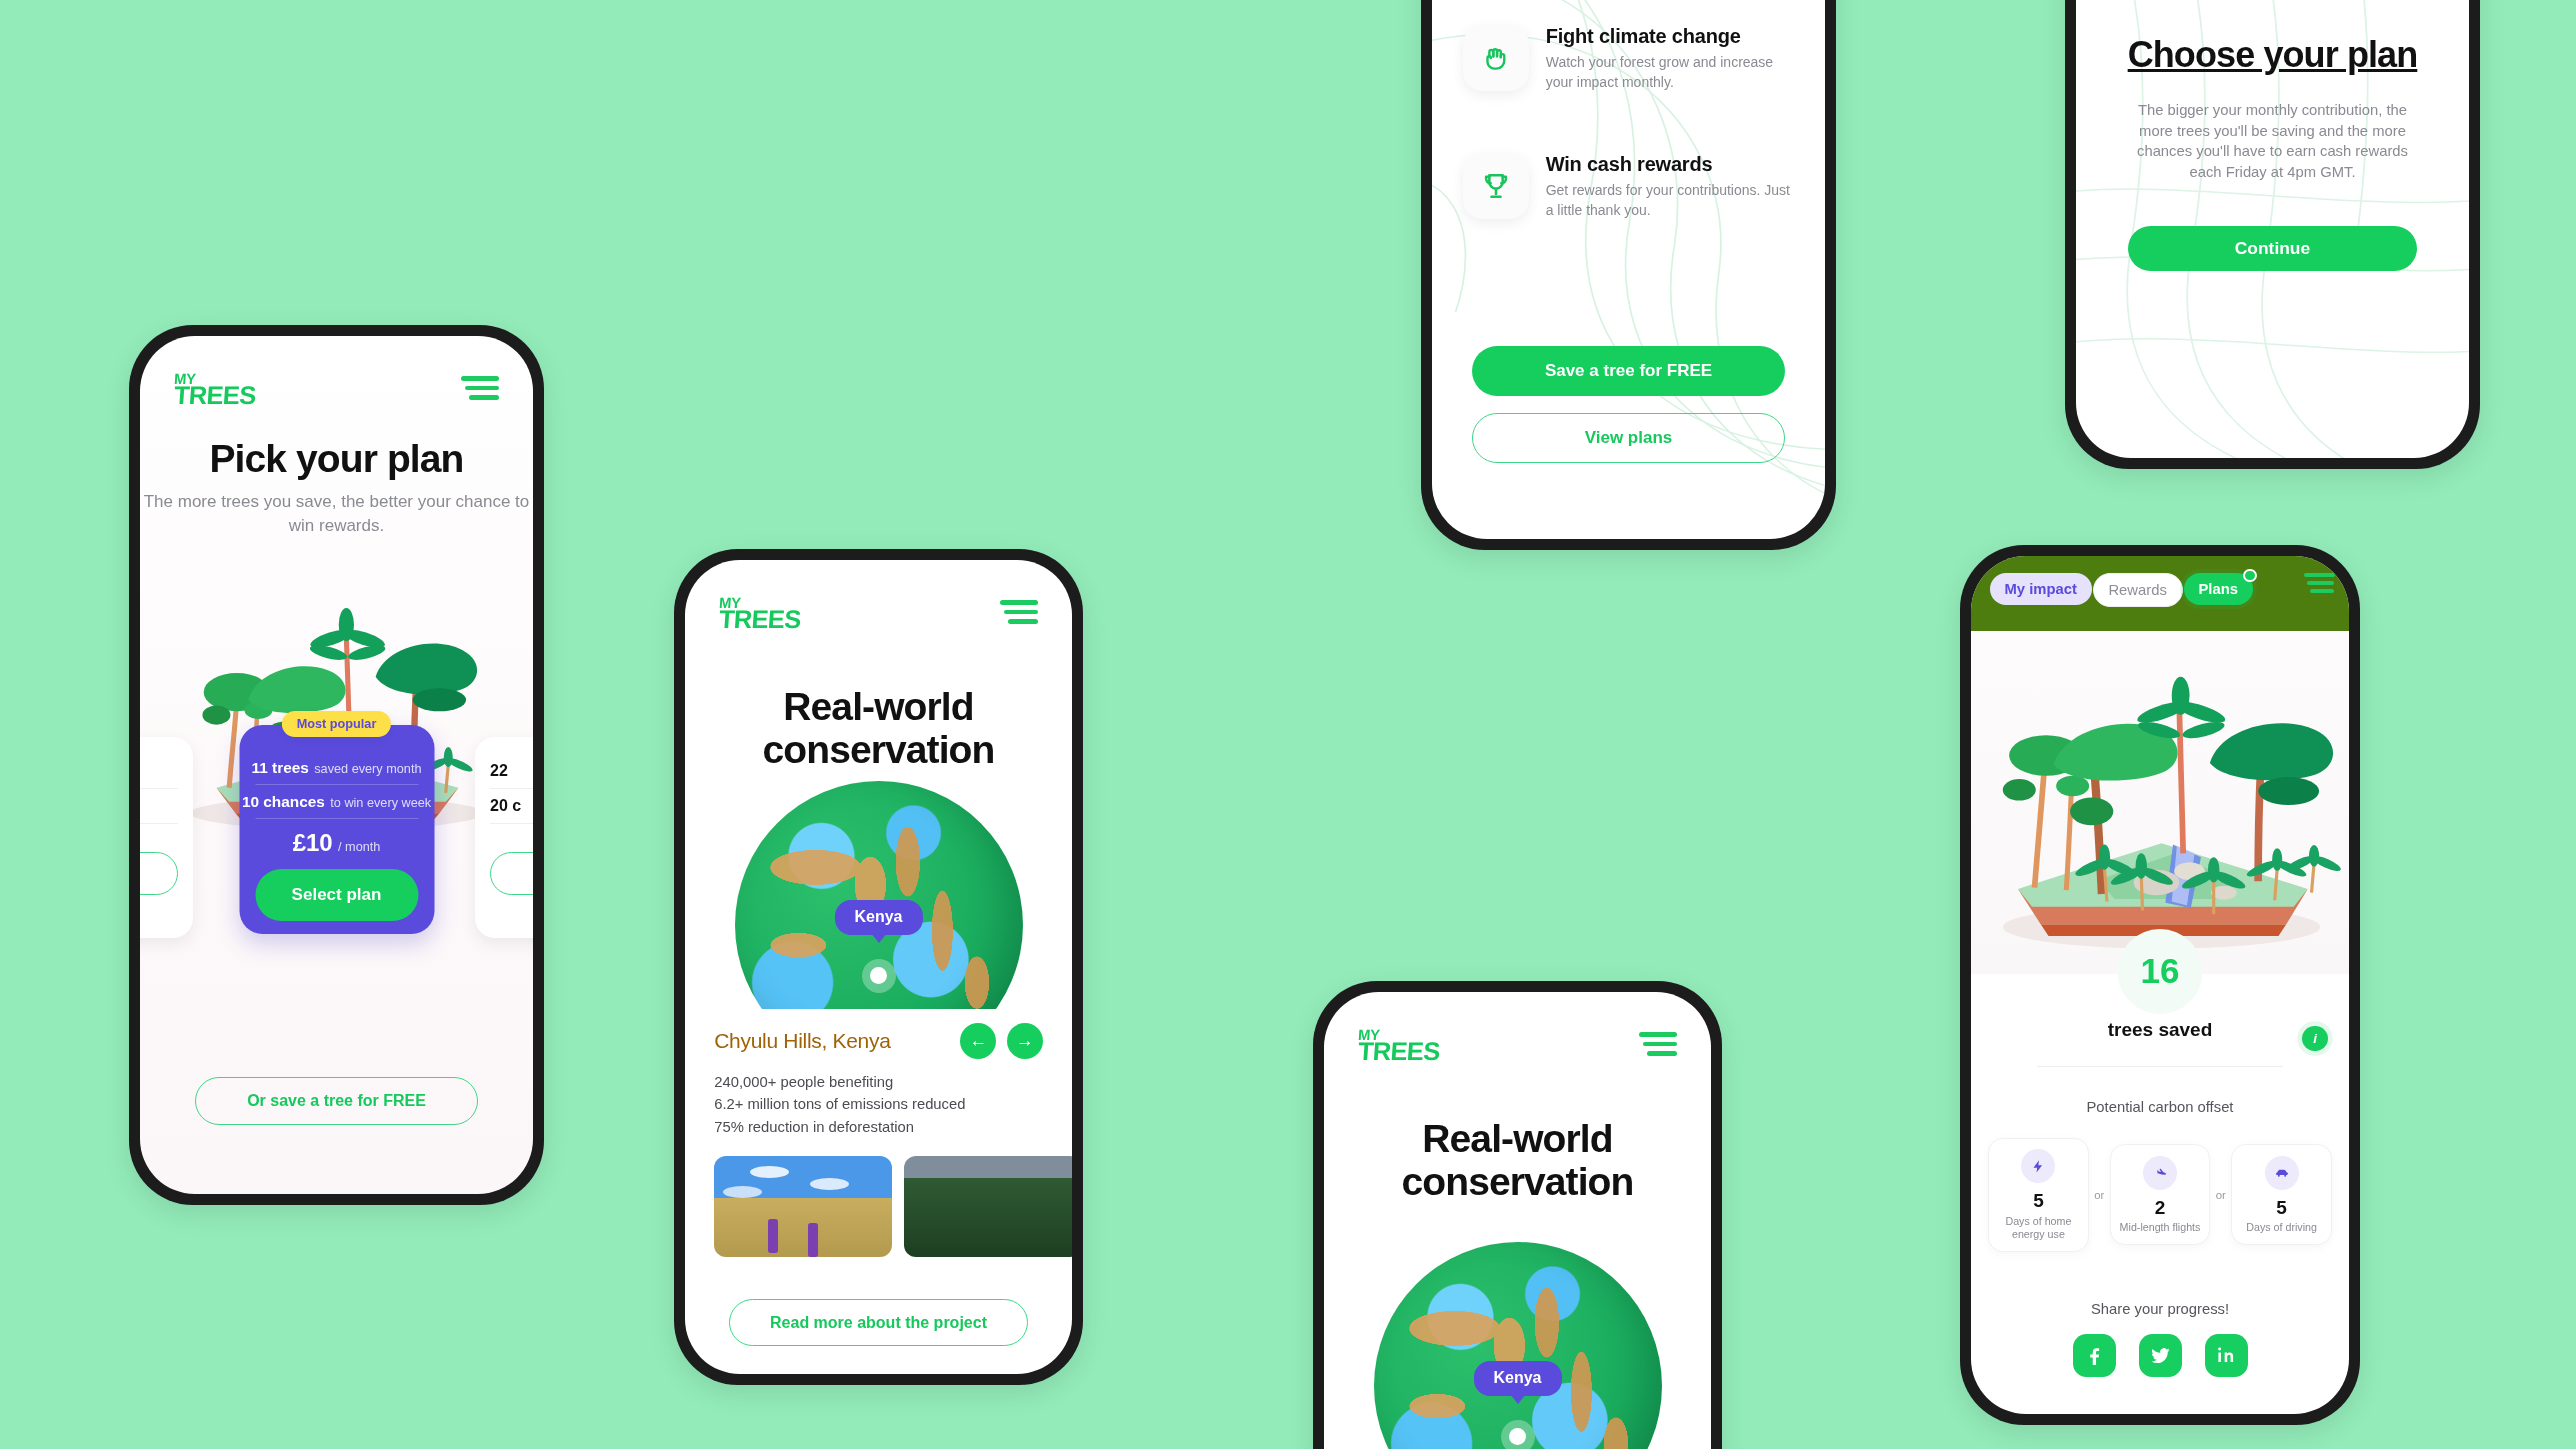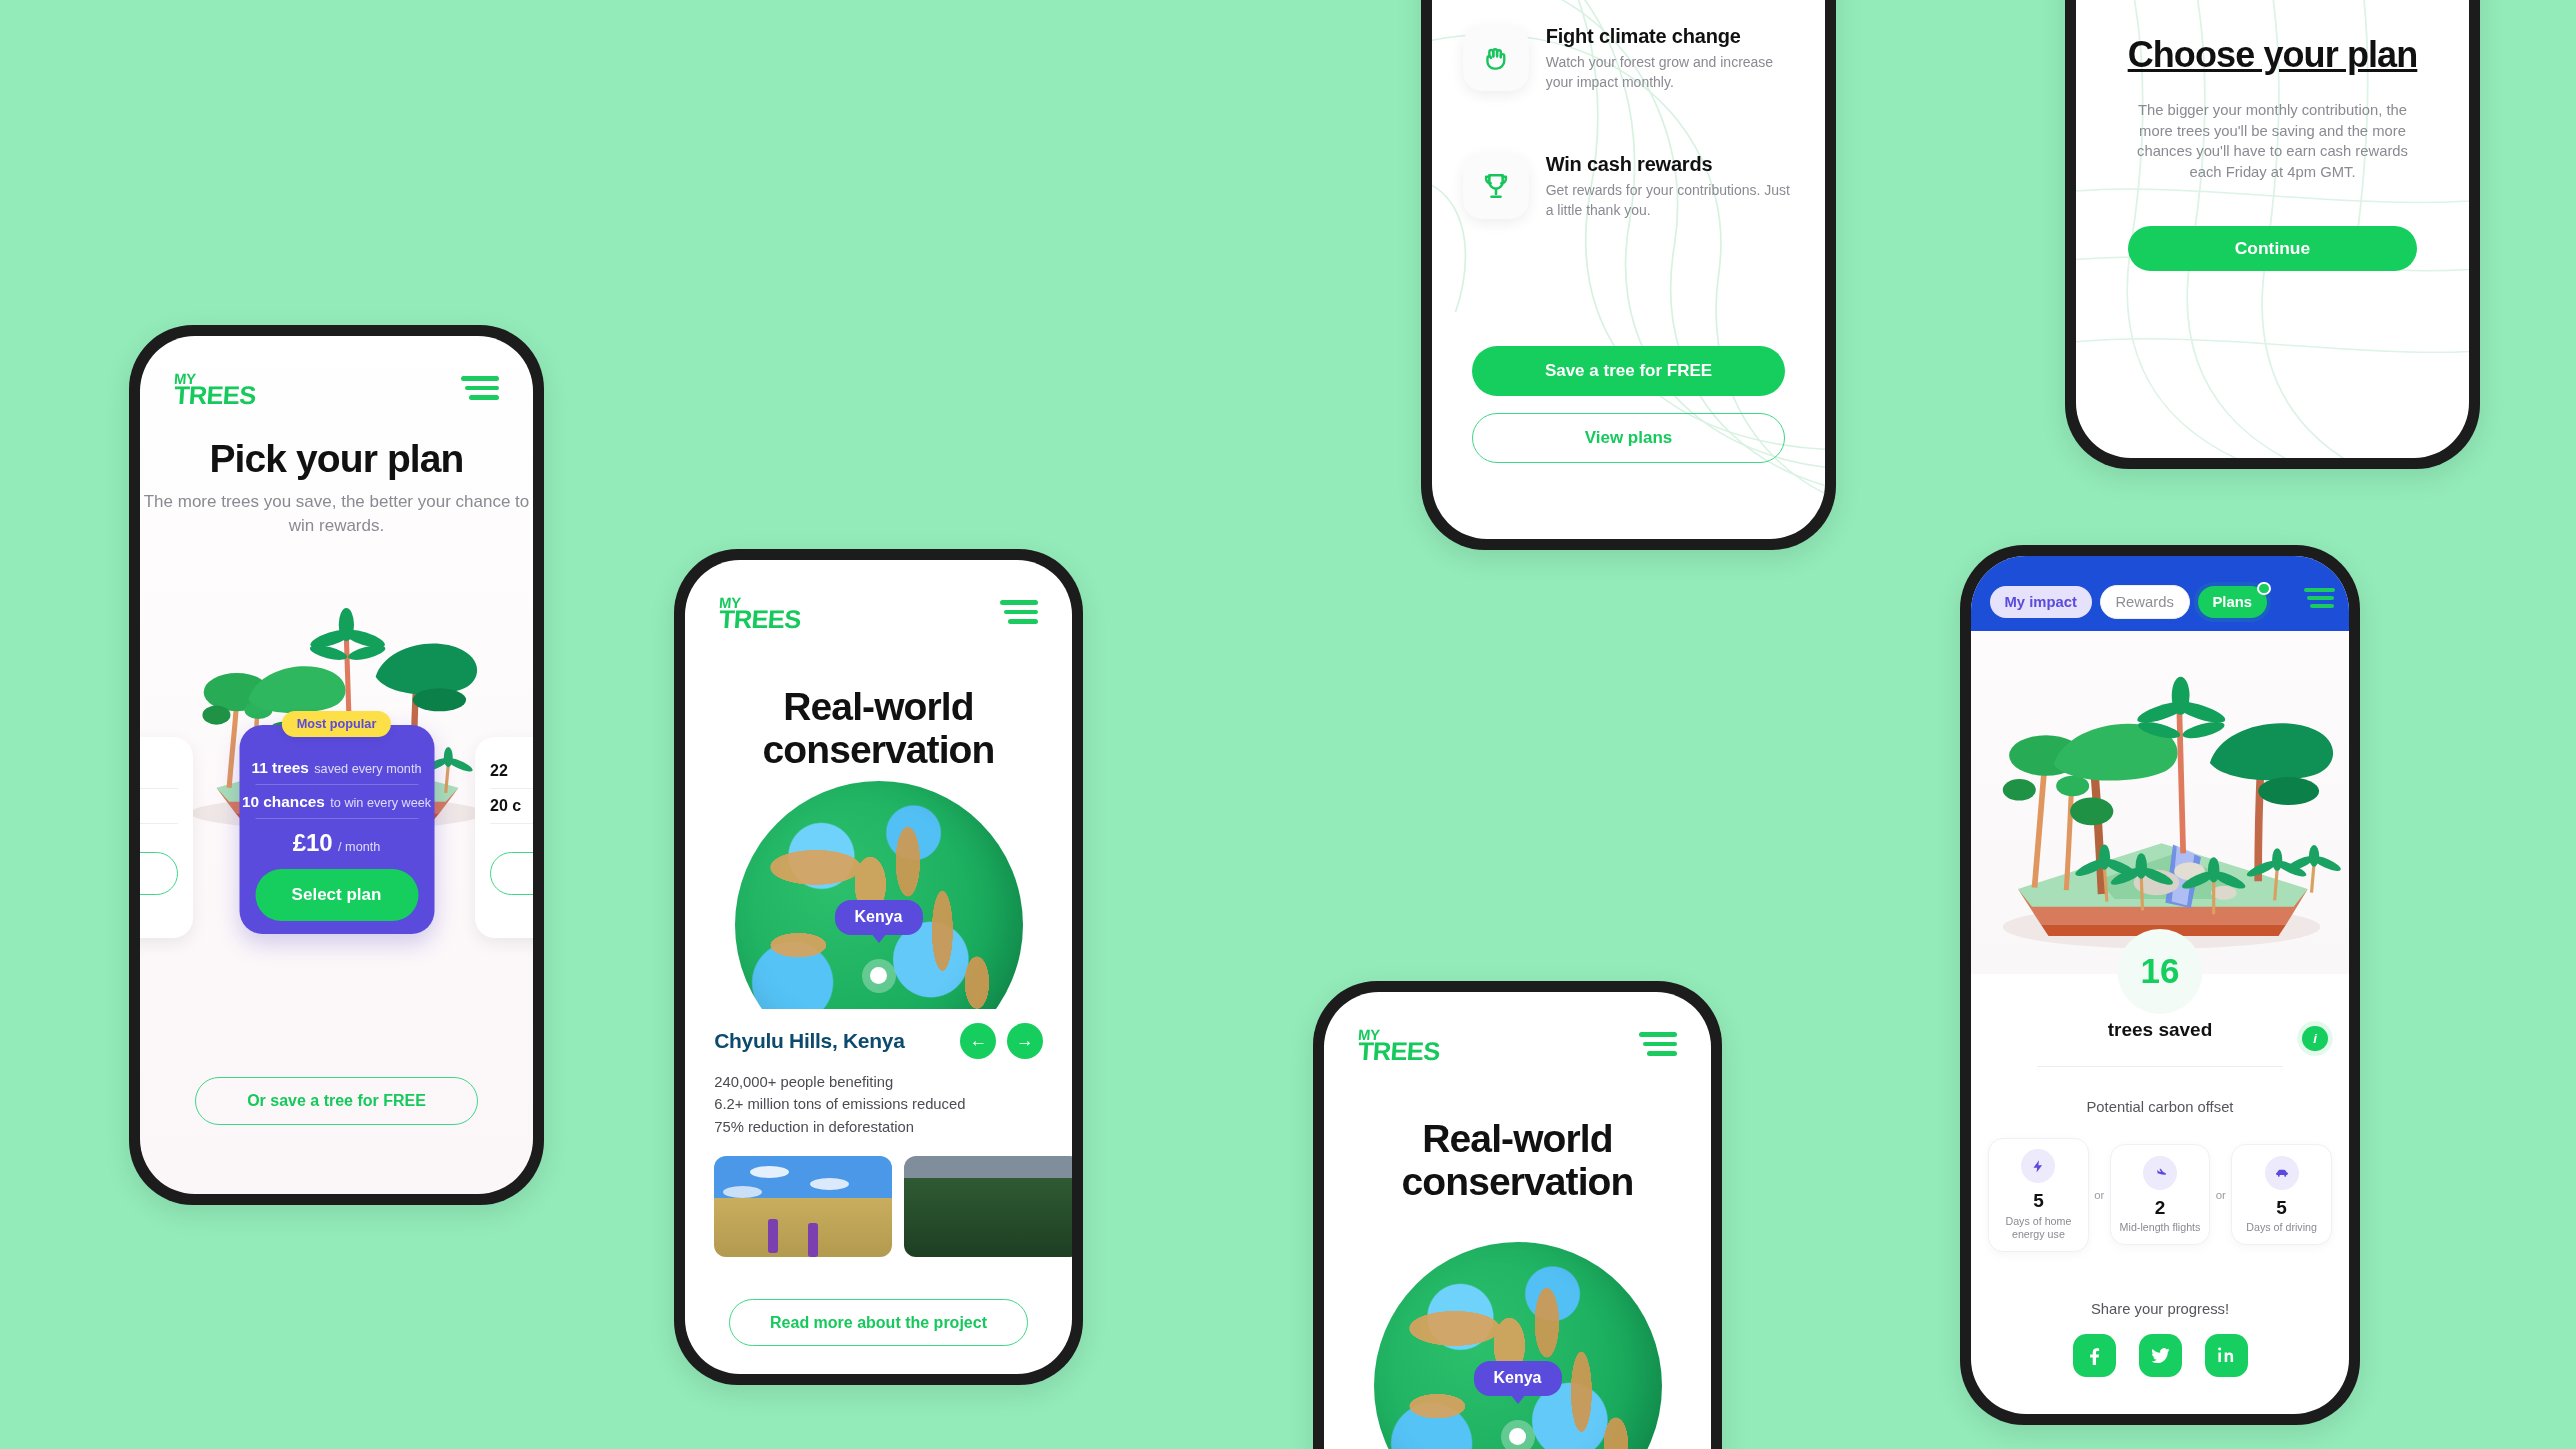--- a/index.html
+++ b/index.html
@@ -172,21 +172,21 @@
   .pin-dot {
     position: absolute; left: 50%; transform: translateX(-50%); top: 178px;
     width: 34px; height: 34px; border-radius: 50%;
     background: rgba(255,255,255,.30); display:flex; align-items:center; justify-content:center;
     z-index: 4;
   }
   .pin-dot i { width: 17.4px; height: 17.4px; border-radius: 50%; background: #fff; display:block;}
 
   .p2-body { position: absolute; left: 0; right: 0; top: 463px; padding: 0 29.5px;}
   .proj-title-row { display:flex; align-items:center; justify-content: space-between; }
-  .proj-title { font-size: 21px; font-weight: 700; color: #0c4a6e; letter-spacing: -0.3px;}
+  .proj-title { font-size: 21px; font-weight: 400; color: #a16207; letter-spacing: -0.3px;}
   .arrows { display:flex; gap: 10.7px; }
   .circ {
     width: 36px; height: 36px; border-radius: 50%; background: #15ce5e;
     display:flex; align-items:center; justify-content:center; color:#fff; font-size: 17.4px;
     cursor: pointer;
   }
   .proj-stats { margin-top: 12px; font-size: 14.8px; line-height: 1.52; color: #4b4b52;}
   .thumbs { display:flex; gap: 12px; margin-top: 17.4px; }
   .thumb { width: 178px; height: 101px; border-radius: 12px; overflow: hidden; flex: none;}
   .th1 { background:
@@ -232,22 +232,22 @@
   
   #phone5 { left: 1313px; top: 981px; width: 409px; height: 671px; }
   .p5-head { position: absolute; left: 0; right: 0; top: 125px; padding: 0 38px;}
   .p5-globe { position: absolute; left: 0; right: 0; top: 250px; bottom: 0; overflow:hidden;}
 
   
   #phone6 { left: 1960px; top: 545px; width: 400px; height: 880px; }
   #phone6 .screen { background:#fff; }
   .tabbar {
     position:absolute; left:0; right:0; top:0; height: 75px; z-index: 8;
-    display:flex; align-items:center; gap: 8px; padding: 17.4px 14.8px 0 19px;
-    background: #1d4ed8;
+    display:flex; align-items:flex-start; gap: 1px; padding: 17.4px 14.8px 0 19px;
+    background: #4d7c0f;
   }
   .tab { border-radius: 670px; padding: 8px 14.8px; font-size: 14.8px; font-weight: 700; cursor:pointer; white-space:nowrap;}
   .tab-impact { background: #e6e2fb; color: #5a4bdc; }
   .tab-rewards { background: #fff; border: 1px solid #ededf2; color: #8e8e96; font-weight: 500;}
   .tab-plans { background: #15ce5e; color: #fff; position: relative; box-shadow: 0 0 0 4px rgba(21,206,94,.12);}
   .tab-plans .dot {
     position:absolute; right:-4px; top:-4px; width: 13.4px; height: 13.4px;
     background: #15ce5e; border-radius: 50%; border: 2.7px solid #fff;
   }
   .tabbar .burger { margin-left: auto; width: 31px; }

